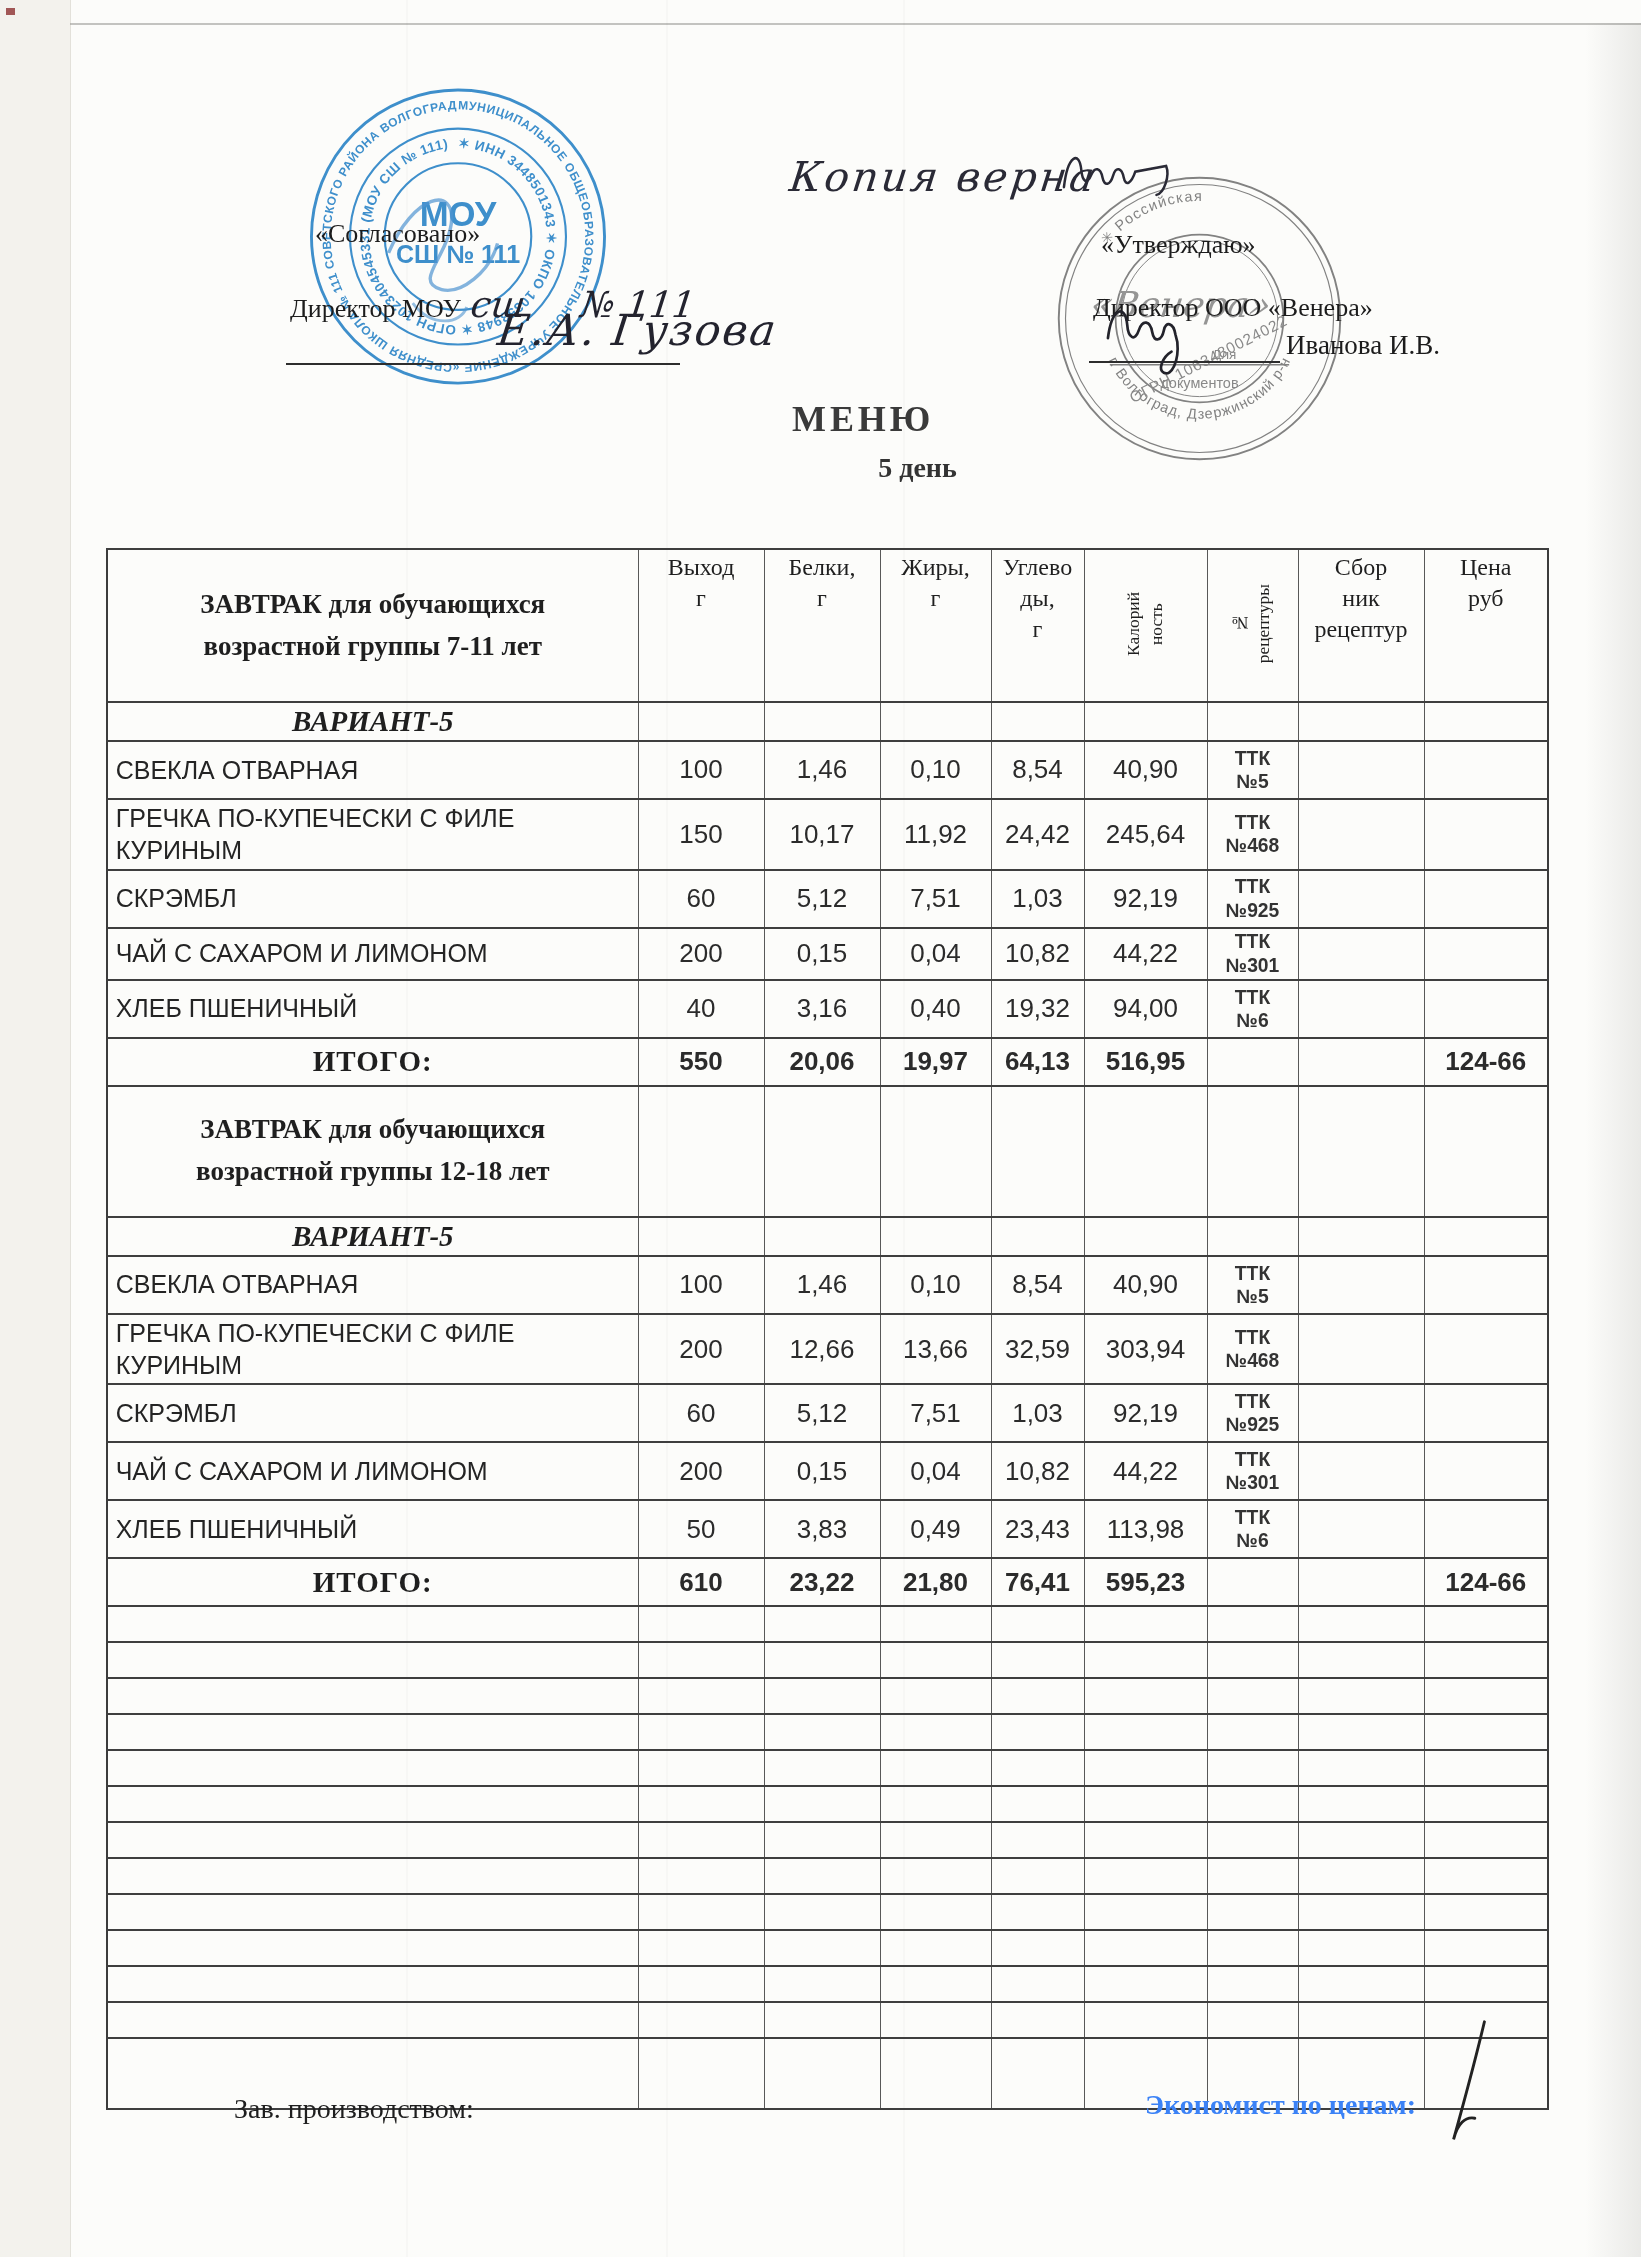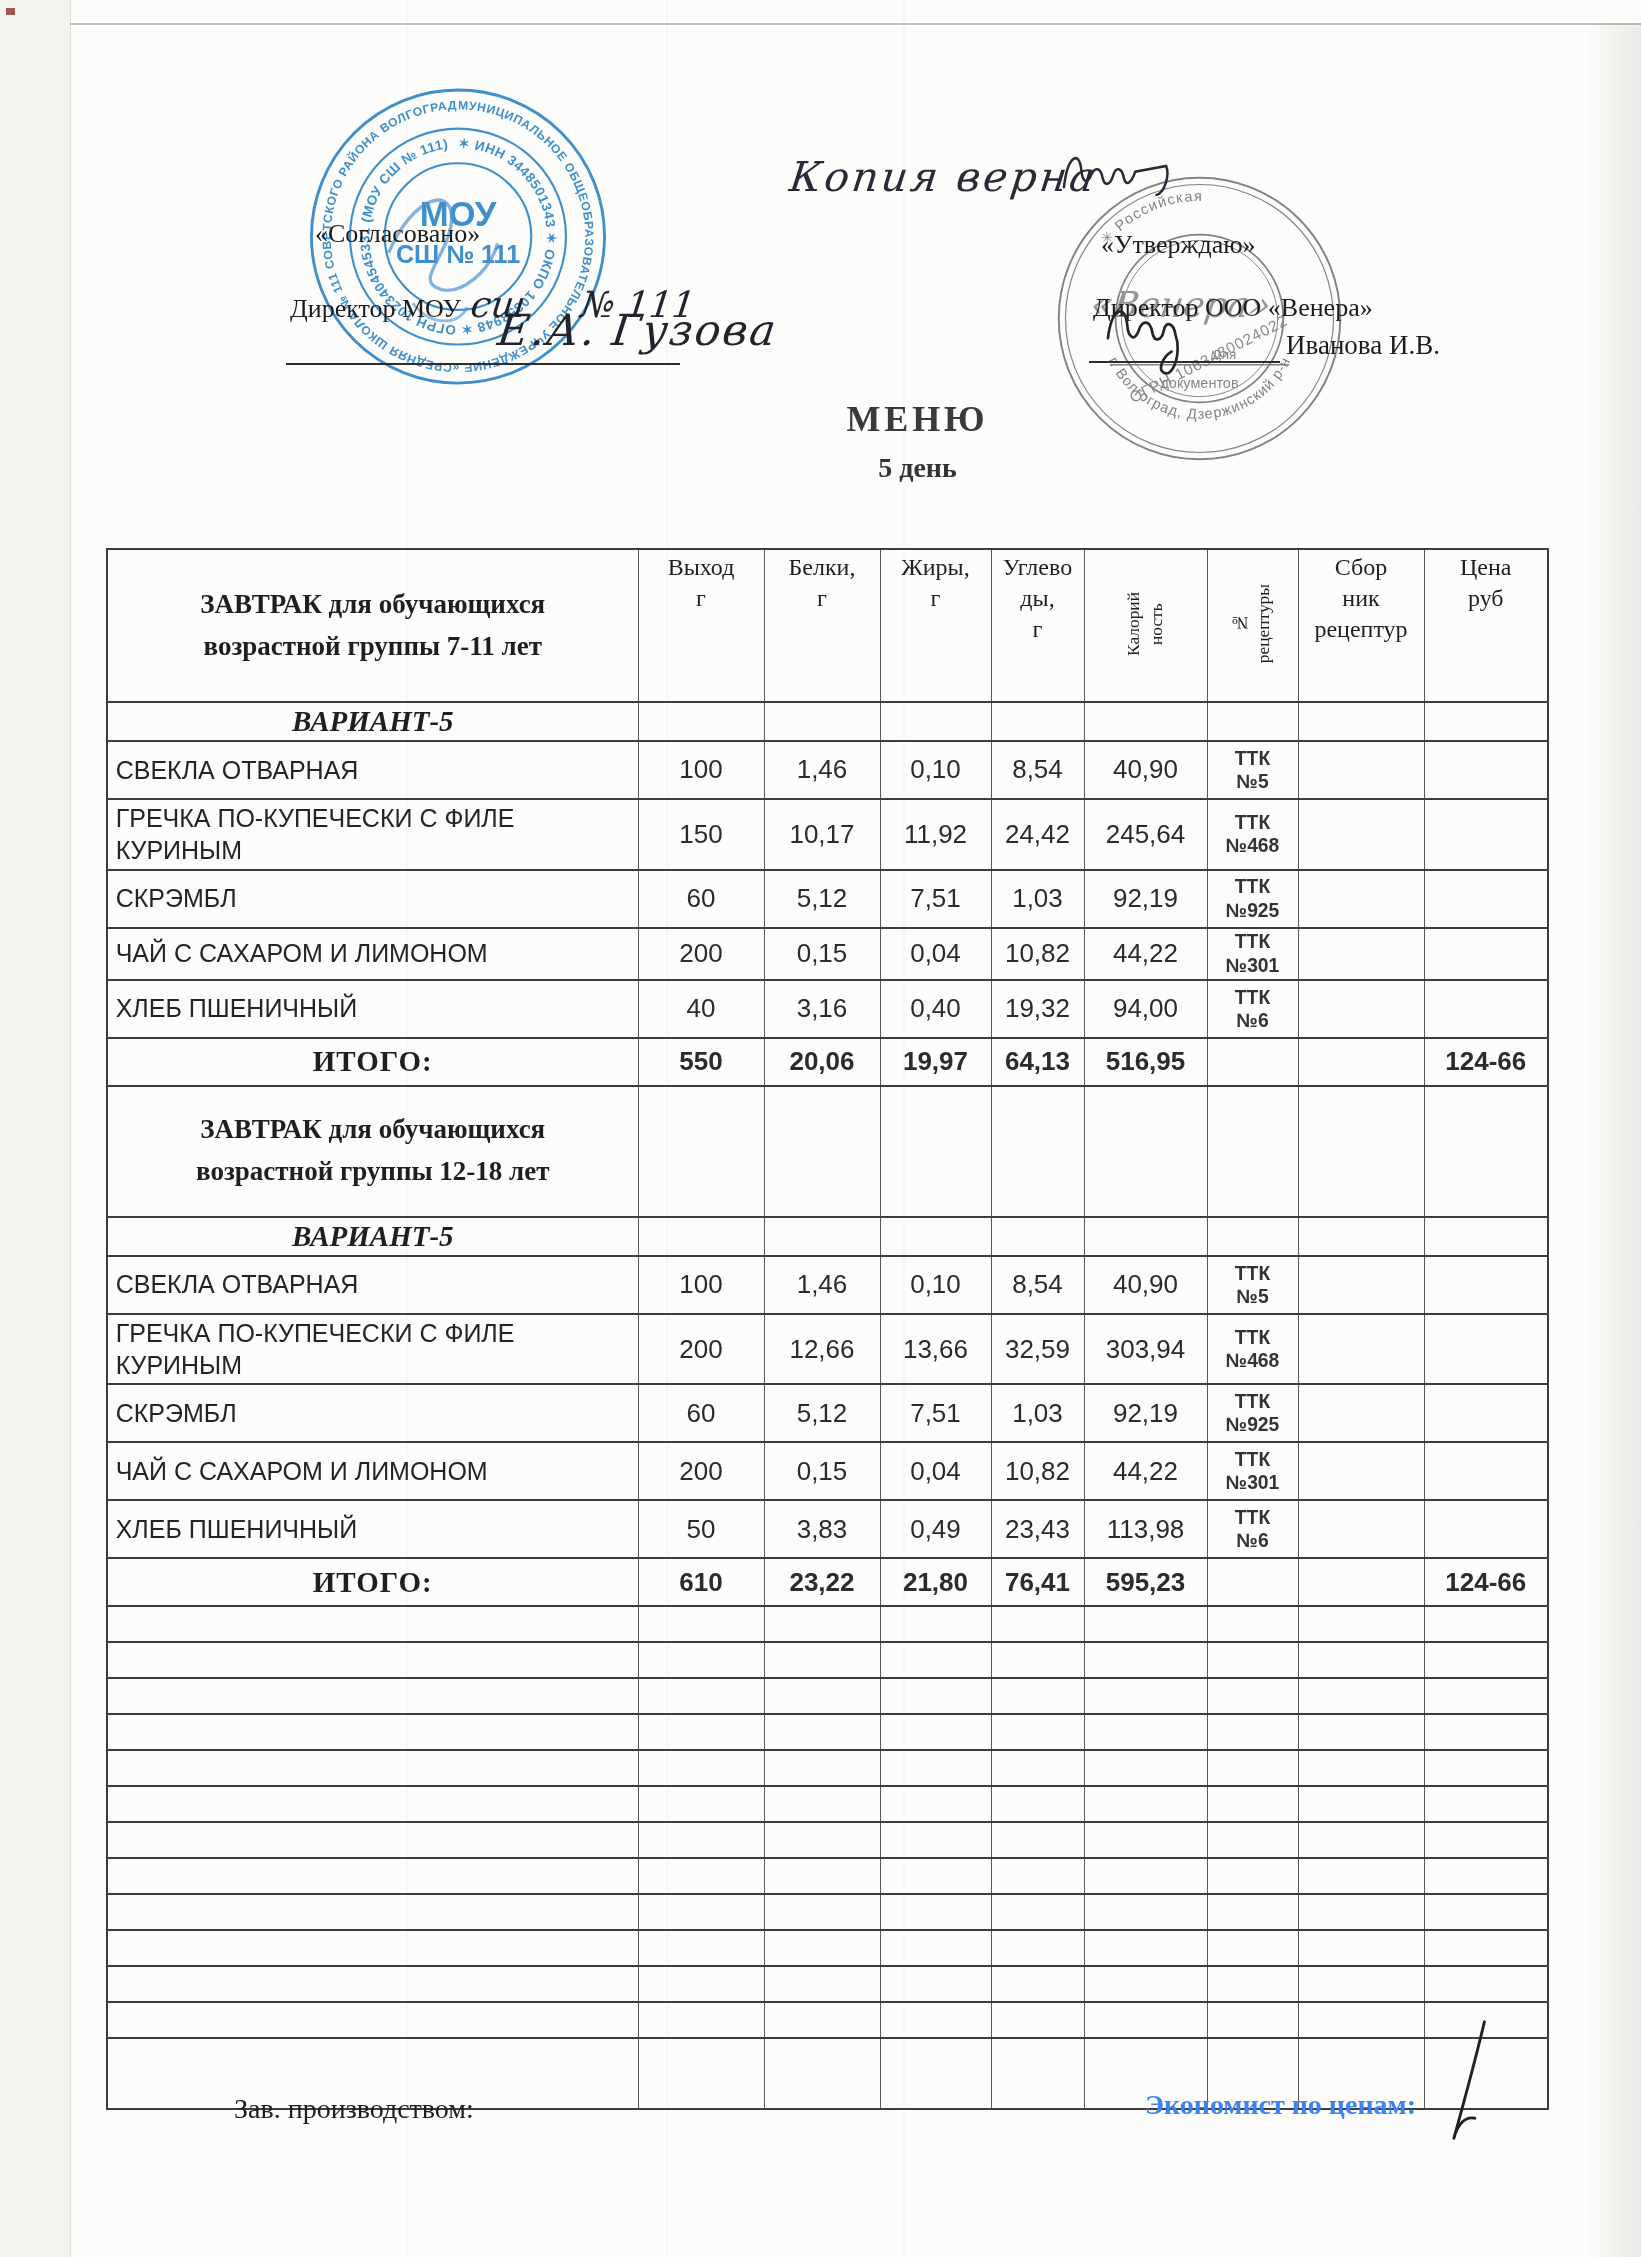--- a/index.html
+++ b/index.html
@@ -23,21 +23,21 @@
   .sig-line-left{position:absolute;left:286px;top:363px;width:394px;border-top:2.1px solid #2d2d2d;}
   .sig-name-left{position:absolute;left:498px;top:305px;font-size:43px;letter-spacing:1.9px;}
   .copy-note{position:absolute;left:790px;top:153px;font-size:41px;letter-spacing:2.9px;color:#2a2a36;}
   .copy-sig{position:absolute;left:1058px;top:137px;}
   .approve{position:absolute;left:1101px;top:230px;font-size:26px;color:#1c1c1c;font-family:Liberation Serif, serif;}
   .role-right{position:absolute;left:1093px;top:293px;font-size:26px;color:#1c1c1c;white-space:nowrap;}
   .sig-line-right{position:absolute;left:1089px;top:361px;width:191px;border-top:2.1px solid #2d2d2d;}
   .signer-right{position:absolute;left:1286px;top:330px;font-size:27px;color:#1c1c1c;}
   .stamp{position:absolute;}
 
-  .menu-title{position:absolute;left:792px;top:398px;width:251px;text-align:center;
+  .menu-title{position:absolute;left:792px;top:398px;width:251px;text-align:left;
               font-weight:bold;font-size:36px;letter-spacing:3.9px;color:#3a3a3a;}
   .menu-day{position:absolute;left:792px;top:452px;width:251px;text-align:center;
             font-weight:bold;font-size:28px;color:#333;}
 
   
   .table-wrap{position:absolute;left:106px;top:548px;}
   table.grid{border-collapse:collapse;table-layout:fixed;width:1439px;border:2.7px solid #3c3c3c;}
   table.grid td{border-top:2.5px solid #3e3e3e;border-bottom:2.5px solid #3e3e3e;
                 border-left:1.4px solid #585858;border-right:1.4px solid #585858;
                 padding:1.9px 7.7px;overflow:hidden;}

